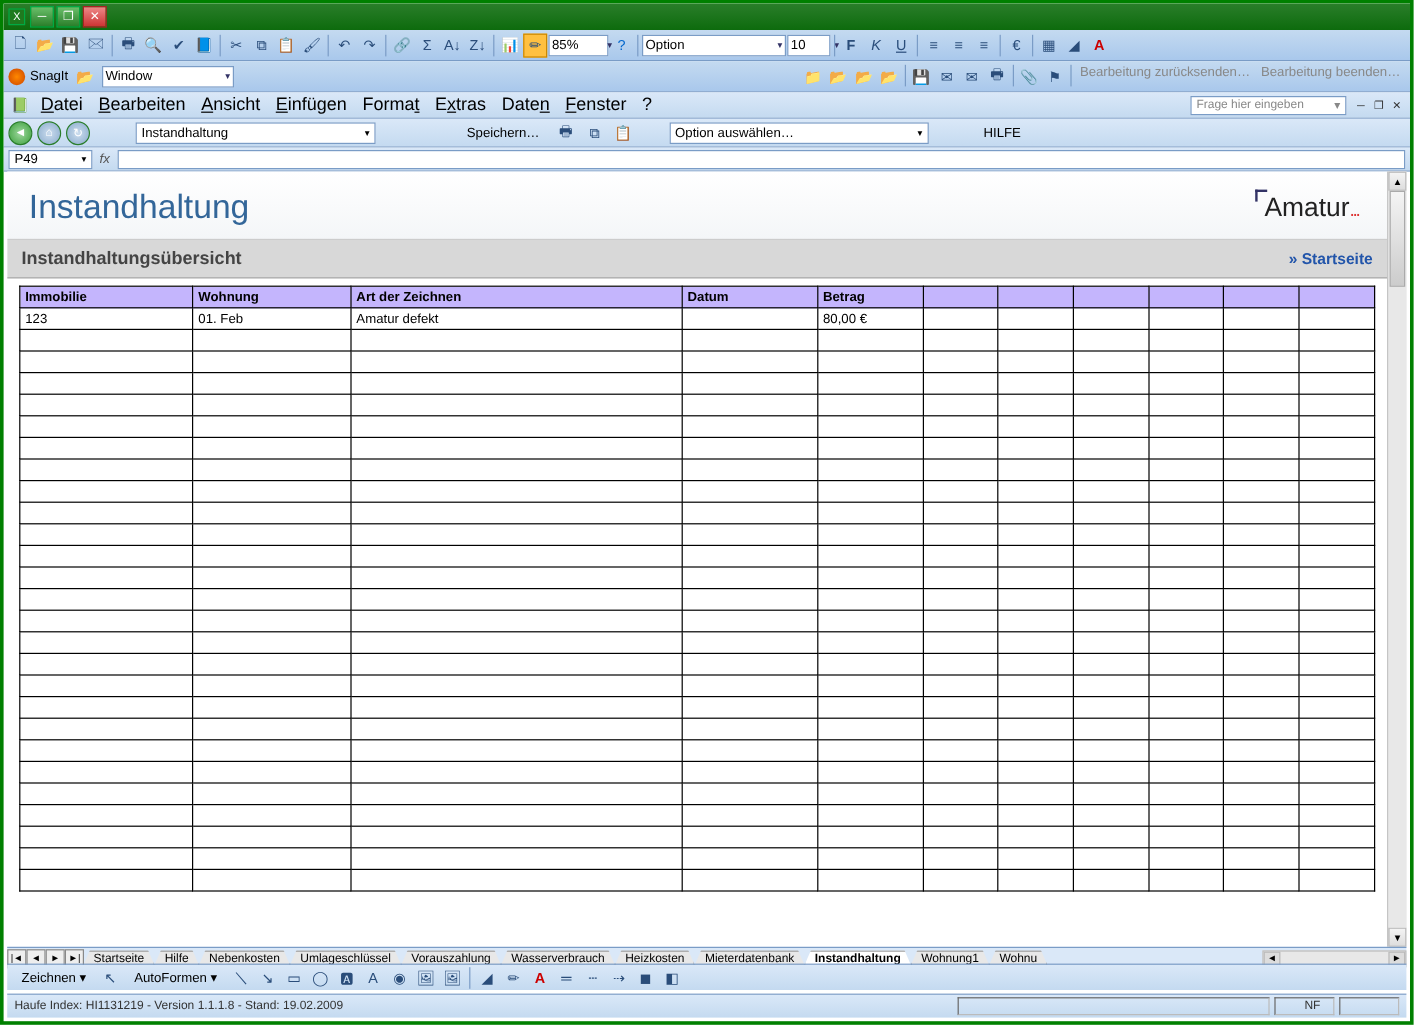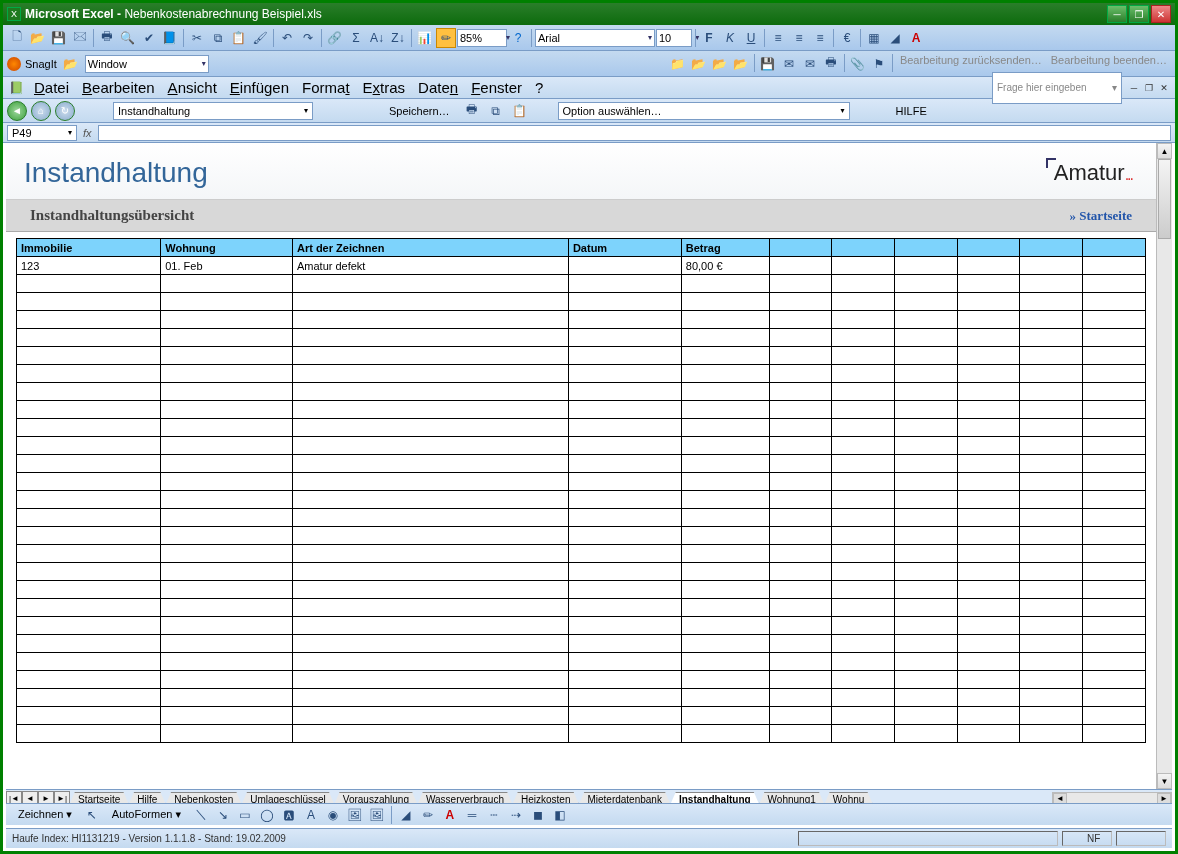--- a/index.html
+++ b/index.html
@@ -29,56 +29,53 @@
 .wide-combo { background: #fff; border: 1px solid #7a9cc6; height: 18px; display: flex; align-items: center; padding: 0 4px; font-size: 11px; }
 .wide-combo .arrow { margin-left: auto; font-size: 8px; }
 .btn-label { padding: 2px 8px; font-size: 11px; }
 .sheet-area { position: absolute; top: 140px; left: 3px; right: 3px; bottom: 62px; background: #fff; display: flex; }
 .sheet-content { flex: 1; overflow: hidden; position: relative; }
 .page-header { background: linear-gradient(#fff,#f4f6f8); padding: 14px 18px 10px; display: flex; align-items: center; border-bottom: 1px solid #ccc; }
 .page-title { font-family: Arial; font-size: 28px; color: #336699; font-weight: normal; flex: 1; }
 .brand { font-family: Arial; font-size: 22px; color: #222; position: relative; padding: 0 6px; }
 .brand::before { content: ""; position: absolute; top: -2px; left: -2px; width: 8px; height: 8px; border-top: 2px solid #336; border-left: 2px solid #336; }
 .brand-dots { color: #d33; font-size: 16px; letter-spacing: -2px; }
-.subheader { background: #d8d8d8; padding: 7px 24px; display: flex; align-items: center; border-bottom: 1px solid #aaa; font-family: Liberation Serif, serif; }
+.subheader { background: #d8d8d8; padding: 7px 12px; display: flex; align-items: center; border-bottom: 1px solid #aaa; }
 .subtitle { font-size: 15px; color: #444; font-weight: bold; flex: 1; }
 .link { color: #2255aa; font-weight: bold; font-size: 13px; }
 .grid-wrap { padding: 6px 10px 0; }
 table.grid { border-collapse: collapse; width: 100%; table-layout: fixed; }
 table.grid th, table.grid td { border: 1px solid #000; height: 18px; padding: 1px 4px; font-size: 11px; }
-table.grid th { background: #7dd3fc; text-align: left; font-weight: bold; }
+table.grid th { background: #c4b5fd; text-align: left; font-weight: bold; }
 .r { text-align: left; }
 .vscroll { width: 16px; background: #e8e8e8; border-left: 1px solid #bbb; display: flex; flex-direction: column; }
 .vscroll .arrow { height: 16px; background: linear-gradient(#f4f4f4,#ddd); border: 1px solid #bbb; display: flex; align-items: center; justify-content: center; font-size: 8px; }
 .vscroll .track { flex: 1; background: #e8e8e8; position: relative; }
 .vscroll .thumb { position: absolute; top: 0; left: 1px; right: 1px; height: 80px; background: linear-gradient(#f4f4f4,#ccc); border: 1px solid #aaa; }
 .tabs-row { position: absolute; bottom: 44px; left: 3px; right: 3px; height: 18px; background: #dae8f8; display: flex; align-items: center; border-top: 1px solid #7a9cc6; }
 .tab-nav { display: flex; }
 .tab-nav .nb { width: 16px; height: 16px; border: 1px solid #888; background: #eee; display: flex; align-items: center; justify-content: center; font-size: 8px; }
 .sheet-tab { background: #e8e8e8; border: 1px solid #888; border-bottom: none; padding: 1px 8px; font-size: 10px; margin-left: -1px; clip-path: polygon(6px 0, calc(100% - 6px) 0, 100% 100%, 0 100%); }
 .sheet-tab.active { background: #fff; font-weight: bold; }
 .hscroll { margin-left: auto; width: 120px; height: 14px; background: #e8e8e8; border: 1px solid #bbb; display: flex; }
 .hscroll .ab { width: 14px; background: #ddd; border: 1px solid #bbb; font-size: 8px; display: flex; align-items: center; justify-content: center; }
 .draw-bar { position: absolute; bottom: 26px; left: 3px; right: 3px; height: 22px; background: linear-gradient(#dae8f8,#c4daf0); border-top: 1px solid #7a9cc6; display: flex; align-items: center; padding: 0 4px; gap: 2px; }
 .status-bar { position: absolute; bottom: 3px; left: 3px; right: 3px; height: 20px; background: linear-gradient(#dae8f8,#c4daf0); border-top: 1px solid #7a9cc6; display: flex; align-items: center; padding: 0 6px; font-size: 10px; color: #333; }
 .status-bar .cell { border: 1px inset #bbb; padding: 1px 24px; margin-left: 4px; height: 15px; display: flex; align-items: center; }
 .gray { color: #888; }
-.help-box { background: #fff; border: 1px solid #7a9cc6; width: 130px; height: 32px; padding: 0 4px; display: flex; align-items: center; color: #888; font-size: 10px; }
+.help-box { background: #fff; border: 1px solid #7a9cc6; width: 130px; height: 16px; padding: 0 4px; display: flex; align-items: center; color: #888; font-size: 10px; }
 .mdi-btns { display: flex; gap: 1px; margin-left: 4px; }
 .mdi-btns span { width: 14px; height: 14px; font-size: 9px; display: flex; align-items: center; justify-content: center; color: #333; }
 .under { text-decoration: underline; }
 </style>
 </head>
 <body>
 
 <div class="titlebar">
   <div class="app-icon">X</div>
-  <div class="title">
-    <span>Microsoft Excel</span> - <span class="doc">Nebenkostenabrechnung Beispiel.xls</span>
-  </div>
   <div class="winbtns">
     <div class="winbtn">─</div>
     <div class="winbtn">❐</div>
     <div class="winbtn close">✕</div>
   </div>
 </div>
 
 <div class="toolbar">
   <div class="tbtn">🗋</div>
   <div class="tbtn">📂</div>
@@ -105,21 +102,21 @@
   <div class="sep"></div>
   <div class="tbtn">📊</div>
   <div class="tbtn" style="background:#ffc040;border:1px solid #c80">✏</div>
   <div class="combo" style="width:50px">
       <span>85%</span>
       <span class="arrow">▾</span>
     </div>
   <div class="tbtn" style="color:#06c">?</div>
   <div class="sep"></div>
   <div class="combo" style="width:120px">
-      <span>Arial</span>
+      <span>Option</span>
       <span class="arrow">▾</span>
     </div>
   <div class="combo" style="width:36px">
       <span>10</span>
       <span class="arrow">▾</span>
     </div>
   <div class="sep"></div>
   <div class="tbtn">
       <b>F</b>
     </div>
@@ -141,21 +138,21 @@
   <div class="tbtn" style="color:#c00">
       <b>A</b>
     </div>
 </div>
 
 <div class="toolbar">
   <div class="snagit">
     <div class="snagit-logo"></div>
     <span>SnagIt</span>
     <div class="tbtn">📂</div>
-    <div class="combo" style="width:124px">
+    <div class="combo" style="width:110px">
         <span>Window</span>
         <span class="arrow">▾</span>
       </div>
   </div>
   <div style="flex:1"></div>
   <div style="display:flex;gap:1px">
     <div class="tbtn">📁</div>
     <div class="tbtn">📂</div>
     <div class="tbtn">📂</div>
     <div class="tbtn">📂</div>
@@ -204,21 +201,21 @@
   <div class="wide-combo" style="width:200px">
       <span>Instandhaltung</span>
       <span class="arrow">▾</span>
     </div>
   <div style="width:60px"></div>
   <span class="btn-label">Speichern…</span>
   <div class="tbtn">🖶</div>
   <div class="tbtn">⧉</div>
   <div class="tbtn">📋</div>
   <div style="width:20px"></div>
-  <div class="wide-combo" style="width:292px">
+  <div class="wide-combo" style="width:216px">
       <span>Option auswählen…</span>
       <span class="arrow">▾</span>
     </div>
   <div style="width:30px"></div>
   <span class="btn-label">HILFE</span>
 </div>
 
 <div class="namebox-row">
   <div class="namebox">
       <span>P49</span>

